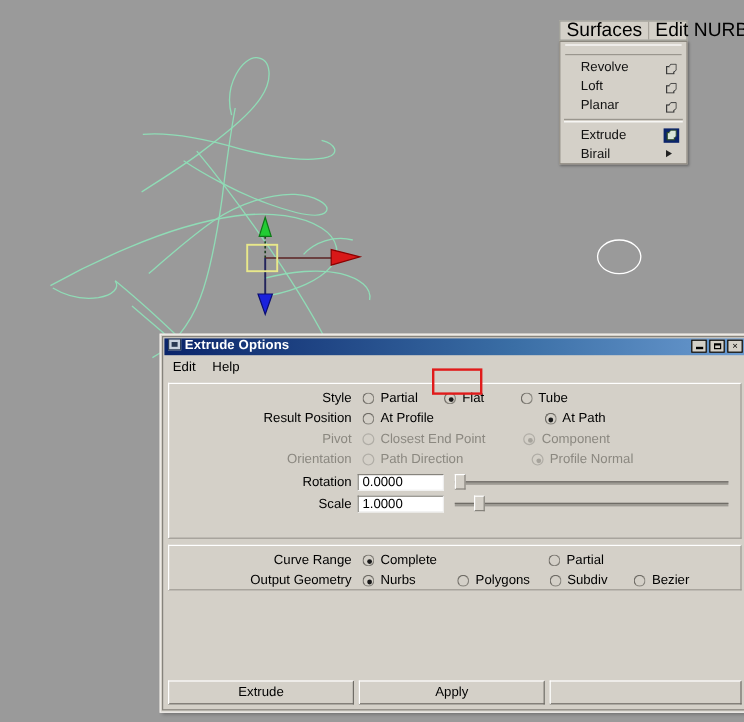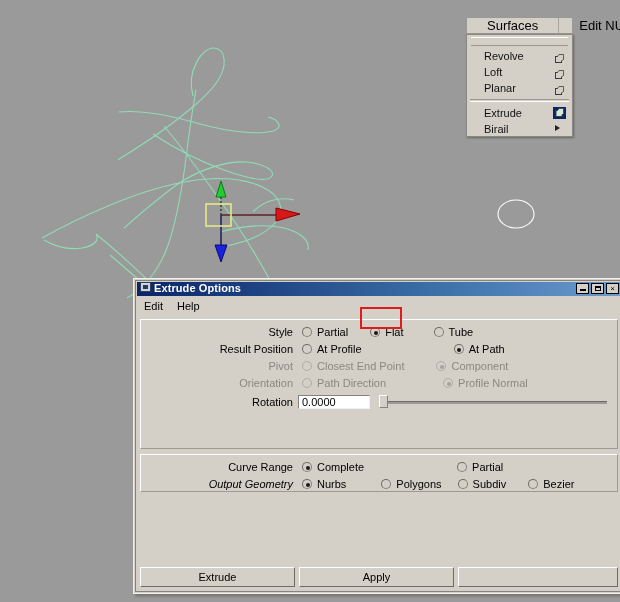--- a/index.html
+++ b/index.html
@@ -11,21 +11,21 @@
     -webkit-font-smoothing:none;
   }
 
   
   #viewport{position:absolute;left:0;top:0;width:620px;height:602px;background:#9a9a9a;}
   #viewport svg{position:absolute;left:0;top:0;}
 
   
   #menu-strip{position:absolute;left:466px;top:17px;width:107px;height:17px;
      background:#d4d0c8;border:1px solid #9a9a93;display:flex;box-sizing:border-box;}
-  .menu-tab{height:15px;line-height:15px;padding:0 20px;font-size:13px;color:#000;
+  .menu-tab{height:15px;line-height:15px;padding:0 5px;font-size:16px;color:#000;
      border-right:1px solid #a8a49c;white-space:nowrap;}
   .menu-tab:last-child{border-right:none;}
 
   #menu-panel{position:absolute;left:466px;top:34px;width:107px;height:103px;
      background:#d4d0c8;border:1px solid #8c887f;box-sizing:border-box;
      box-shadow:1px 1px 2px rgba(0,0,0,.35);}
   #menu-panel .tear{height:7px;margin:2px 4px 2px 4px;border-top:1px solid #fff;
      border-bottom:1px solid #9a968e;}
   .menu-row{position:relative;height:16px;line-height:16px;padding-left:17px;
      font-size:11px;color:#111;white-space:nowrap;}
@@ -257,36 +257,46 @@
       <div class="lbl" style="width:152px;">Rotation</div>
       <div style="width:5px;"></div>
       <div class="numfield">0.0000</div>
       <div style="width:9px;"></div>
       <div class="slider">
         <div class="track"></div>
         <div class="handle" style="left:0px;"></div>
       </div>
     </div>
 
+    <div class="row" style="margin-top:4px;padding-right:10px;">
+      <div class="lbl" style="width:152px;">Scale</div>
+      <div style="width:5px;"></div>
+      <div class="numfield">1.0000</div>
+      <div style="width:9px;"></div>
+      <div class="slider">
+        <div class="track"></div>
+        <div class="handle" style="left:16px;"></div>
+      </div>
+    </div>
   </div>
 
   <div class="panel" style="margin-top:5px;height:38px;padding-top:5px;">
 
     <div class="row">
       <div class="lbl" style="width:152px;">Curve Range</div>
       <div style="width:9px;"></div>
       <div class="radio on"></div>
       <span class="rtxt">Complete</span>
       <div style="width:93px;"></div>
       <div class="radio"></div>
       <span class="rtxt">Partial</span>
     </div>
 
     <div class="row" style="margin-top:3px;">
-      <div class="lbl" style="width:152px;font-style:italic;">Output Geometry</div>
+      <div class="lbl" style="width:152px;">Output Geometry</div>
       <div style="width:9px;"></div>
       <div class="radio on"></div>
       <span class="rtxt">Nurbs</span>
       <div style="width:35px;"></div>
       <div class="radio"></div>
       <span class="rtxt">Polygons</span>
       <div style="width:16px;"></div>
       <div class="radio"></div>
       <span class="rtxt">Subdiv</span>
       <div style="width:22px;"></div>

